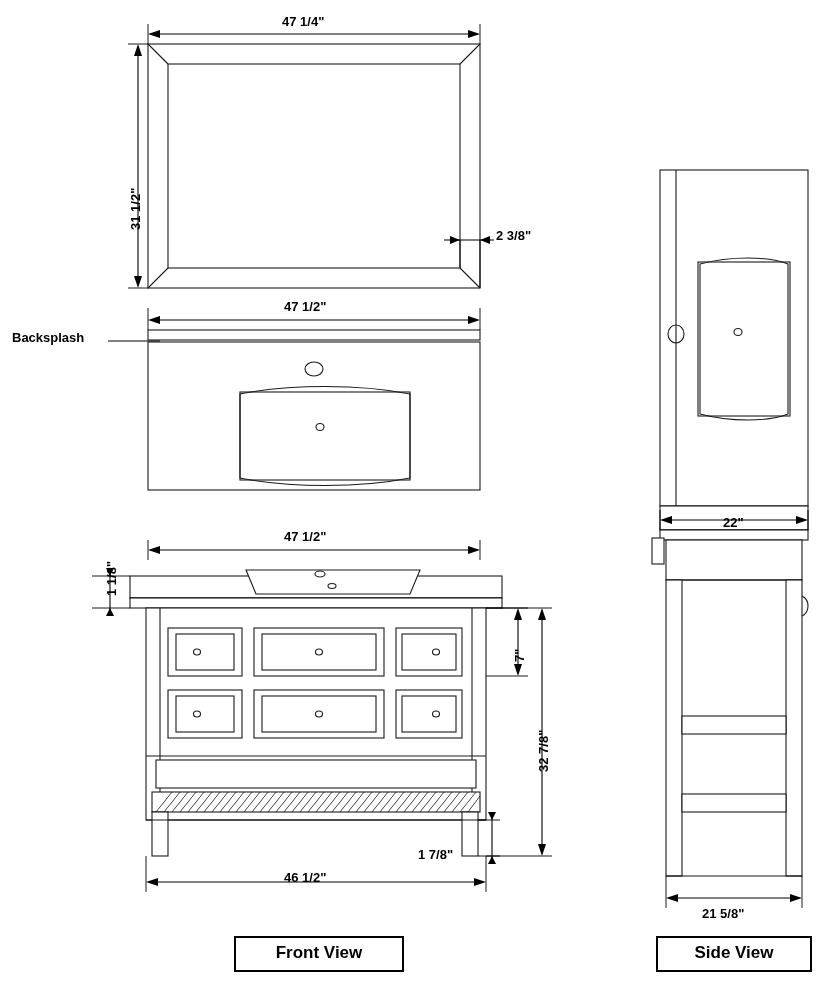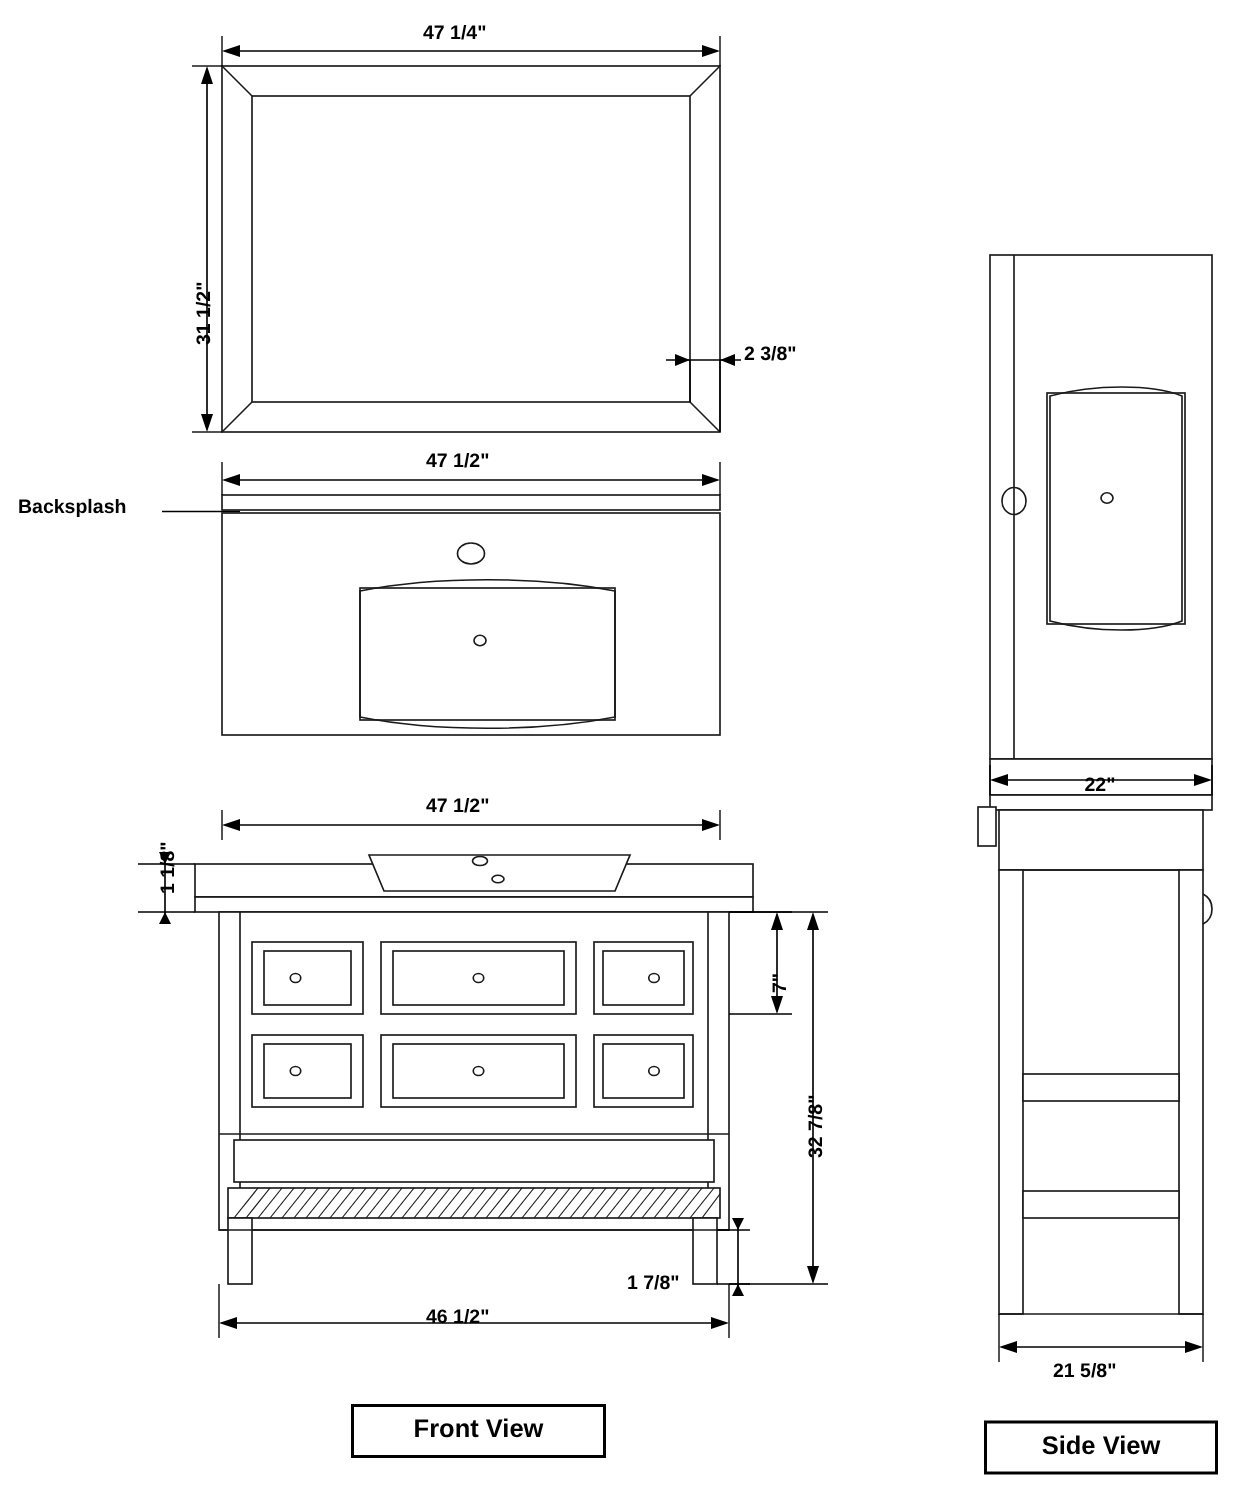--- a/index.html
+++ b/index.html
@@ -321,15 +321,15 @@
   <div class="lbl" style="left:418px; top:847px;">1 7/8"</div>
 
   <div class="lbl" style="left:284px; top:870px;">46 1/2"</div>
 
   <div class="lbl" style="left:723px; top:515px;">22"</div>
 
   <div class="lbl" style="left:702px; top:906px;">21 5/8"</div>
 
   <div class="viewcap" style="left:234px; top:936px; width:166px;">Front View</div>
 
-  <div class="viewcap" style="left:656px; top:936px; width:152px;margin-top:11px;">Side View</div>
+  <div class="viewcap" style="left:656px; top:936px; width:152px;">Side View</div>
 
 </div>
 
 </body></html>

